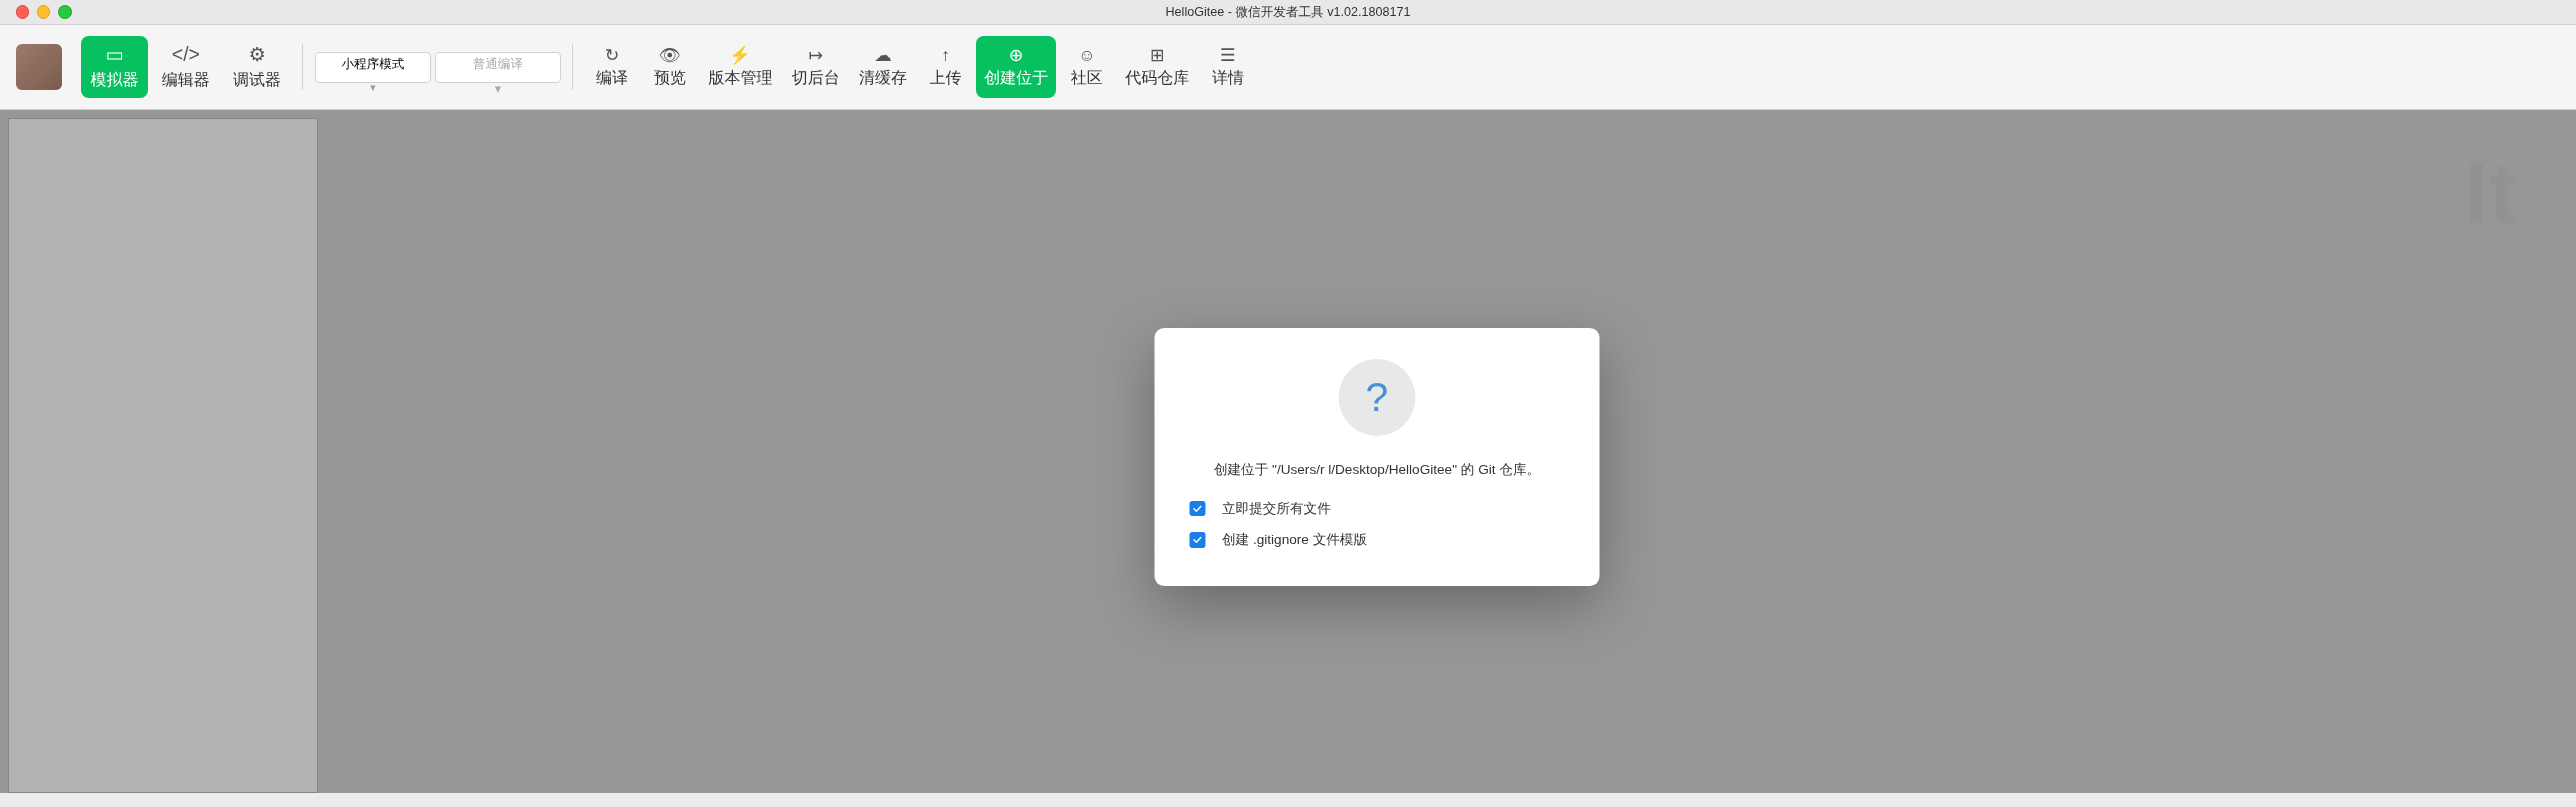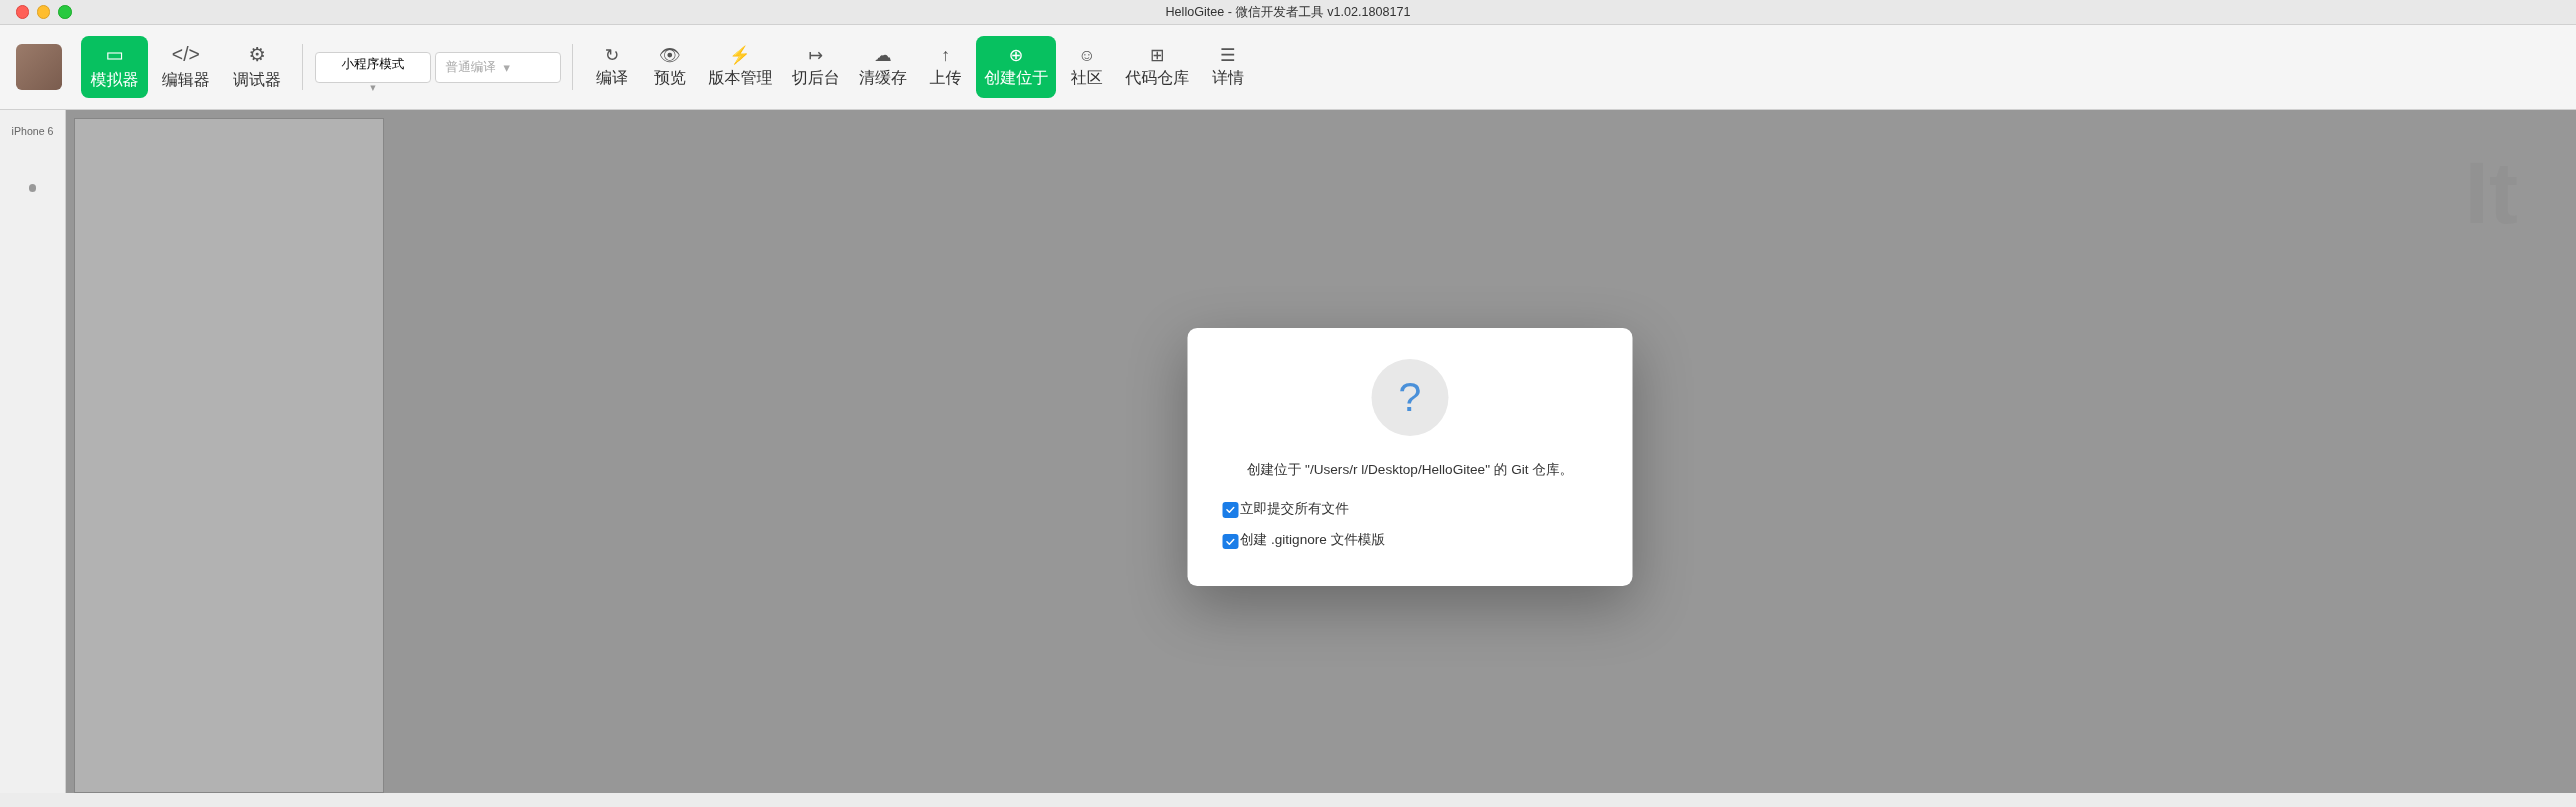--- a/index.html
+++ b/index.html
@@ -133,20 +133,21 @@
       border: 1px solid #d0d0d0;
       border-radius: 3.9px;
       background: white;
       padding: 3.9px 9.7px;
       font-size: 12.6px;
       cursor: pointer;
       gap: 7.7px;
       height: 31px;
       min-width: 126px;
       color: #aaa;
+      flex-direction: column;
     }
 
     .toolbar-right {
       display: flex;
       align-items: center;
       gap: 3.9px;
     }
 
     .icon-btn {
       display: flex;
@@ -270,22 +271,22 @@
     .dialog-message {
       font-size: 13.6px;
       color: #333;
       text-align: center;
       margin-bottom: 19.4px;
       line-height: 1.6;
       width: 100%;
     }
     .dialog-option {
       display: flex;
-      align-items: flex-end;
-      gap: 2px;
+      align-items: center;
+      gap: 17px;
       width: 100%;
       margin-bottom: 13.6px;
       cursor: pointer;
     }
     .dialog-checkbox {
       width: 15.5px;
       height: 15.5px;
       border-radius: 2.9px;
       background: #1a7de8;
       display: flex;
@@ -426,24 +427,20 @@
 
     <button class="icon-btn">
       <span class="btn-icon">☰</span>
       <span class="btn-label">详情</span>
     </button>
   </div>
 </div>
 
 <div class="main-area">
 
-  <div class="sidebar">
-    <span class="sidebar-label">iPhone 6</span>
-    <div class="device-dot"></div>
-  </div>
 
   <div class="content-area">
 
     <div class="phone-frame"></div>
 
     <div class="overlay"></div>
 
     <div class="it-display">It</div>
 
     <div class="dialog">

